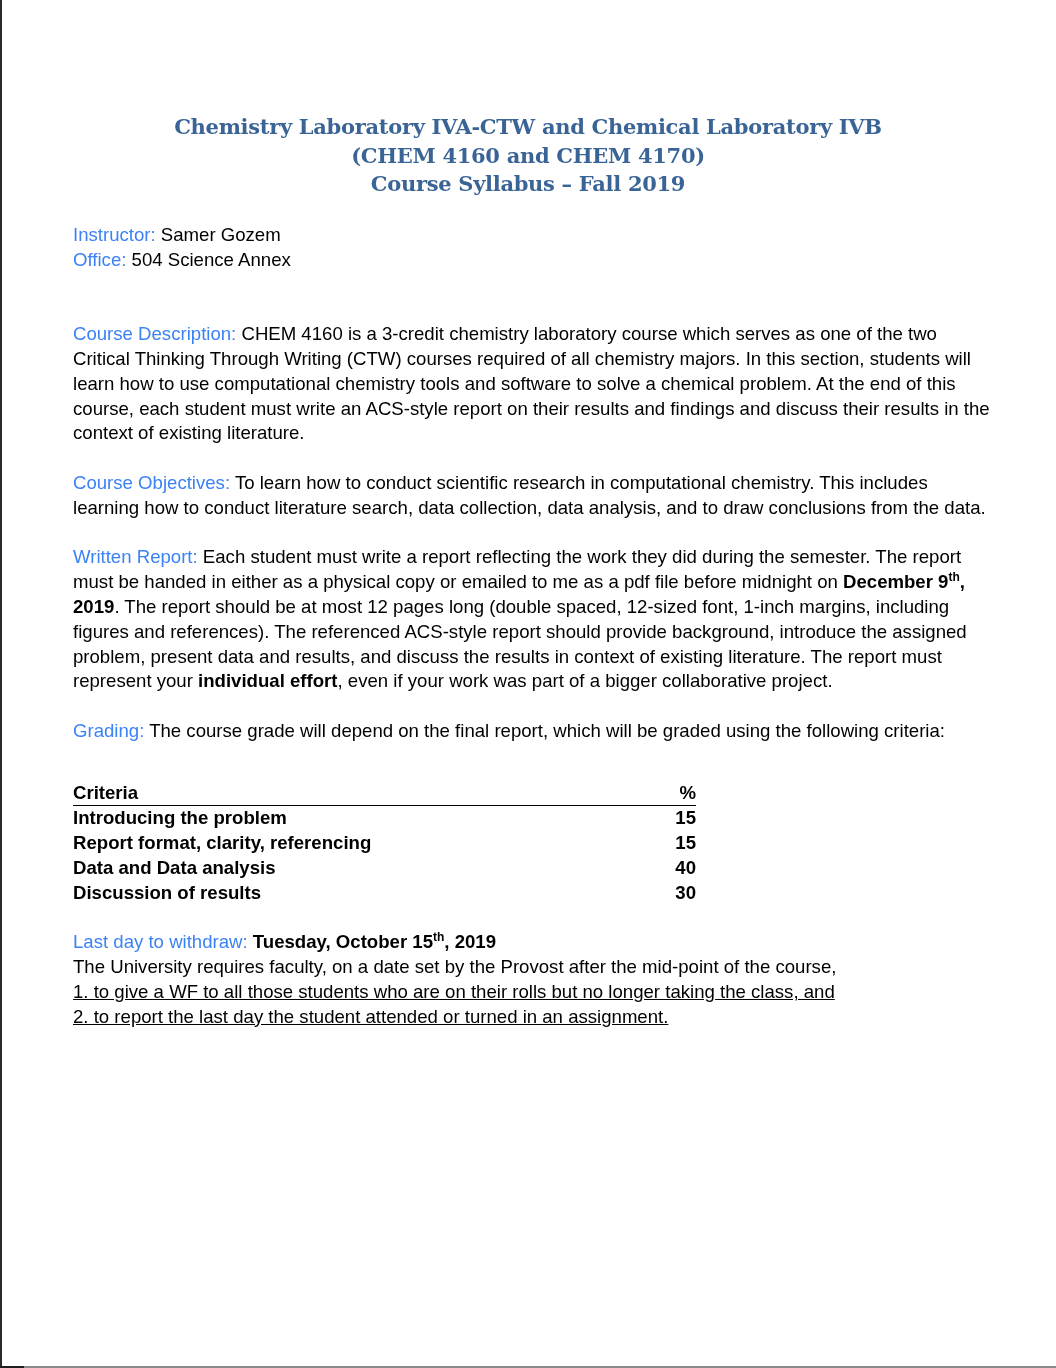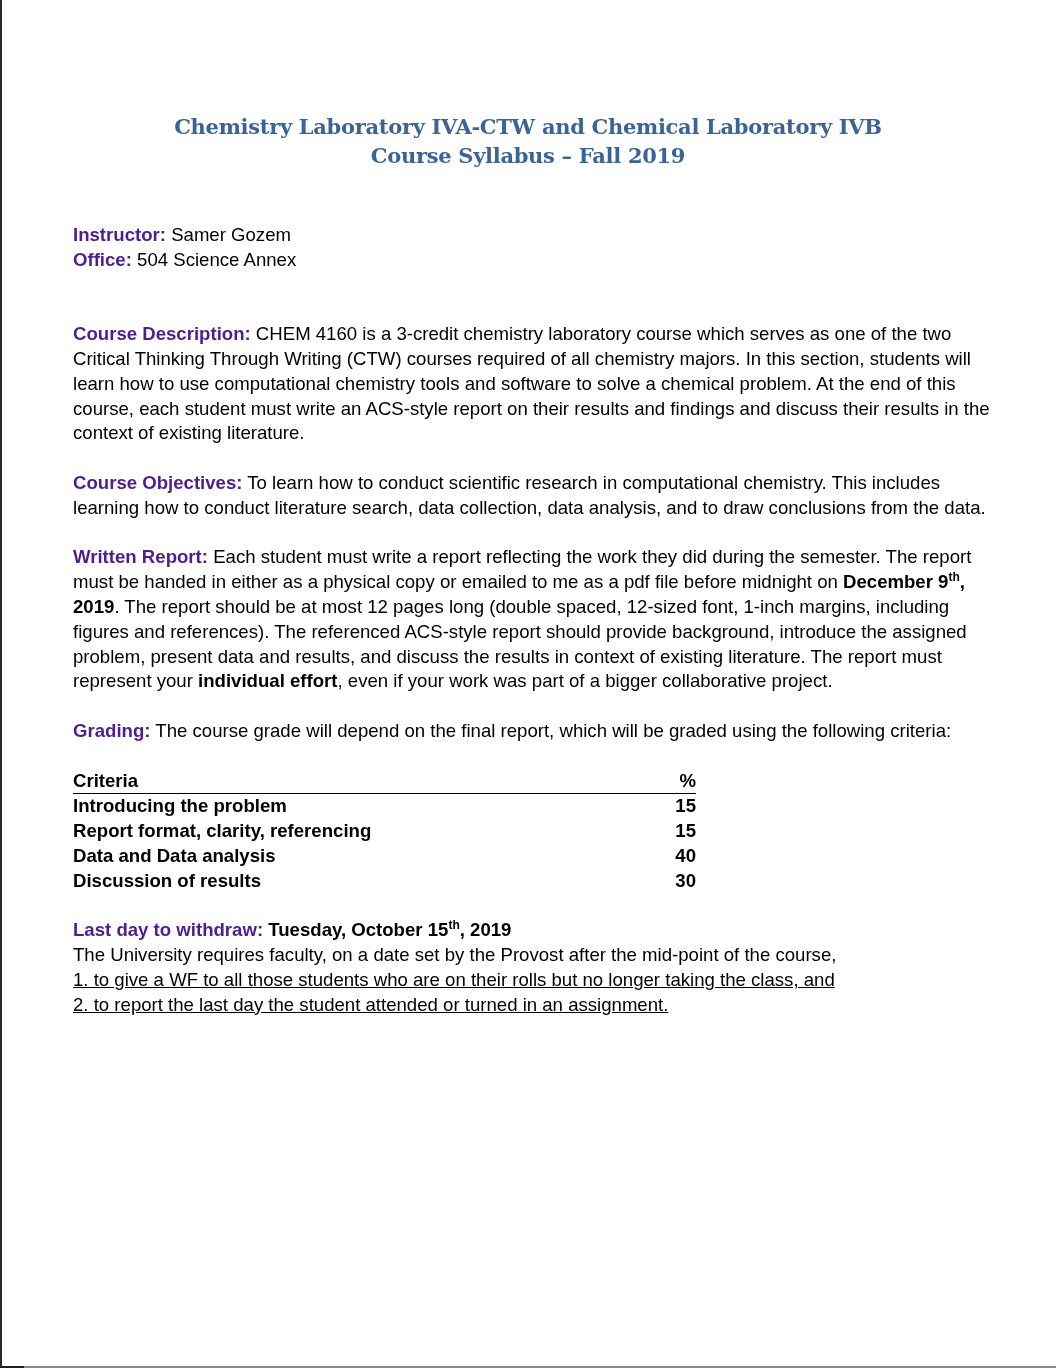--- a/index.html
+++ b/index.html
@@ -13,40 +13,41 @@
 
   .title-block {
     position: absolute; left: 0; top: 113px; width: 1056px; text-align: center;
     font-family: "DejaVu Serif", serif; font-weight: bold; color: #3a6496;
     font-size: 21px; line-height: 28.5px; letter-spacing: -0.3px;
   }
   .content {
     position: absolute; left: 73px; top: 223px; width: 920px;
     font-size: 18.6px; line-height: 24.8px;
   }
-  .label { color: #4c1d95; font-weight: bold; }
+  .label { color: #3b82f6; font-weight: normal; }
   p { margin: 0; }
   .gap { height: 24.8px; }
   sup { font-size: 12px; line-height: 0; vertical-align: 7px; text-align: right; }
 
-  table.criteria { border-collapse: collapse; width: 623px; margin-top: 0; font-size: 18.6px; }
+  table.criteria { border-collapse: collapse; width: 623px; margin-top: 12px; font-size: 18.6px; }
   table.criteria td, table.criteria th { padding: 0; line-height: 24.8px; font-weight: bold; text-align: left; }
   table.criteria th { font-weight: bold; border-bottom: 1.5px solid #000; }
   table.criteria .pct { text-align: right; }
   .list-line { display: block; text-decoration: underline; }
 </style>
 </head>
 <body>
 
 <div class="left-edge"></div>
 <div class="bottom-edge"></div>
 <div class="bottom-edge-dark"></div>
 
 <div class="title-block">
   <div>Chemistry Laboratory IVA-CTW and Chemical Laboratory IVB</div>
+  <div>(CHEM 4160 and CHEM 4170)</div>
   <div>Course Syllabus – Fall 2019</div>
 </div>
 
 <div class="content">
   <p><span class="label">Instructor:</span><span> Samer Gozem</span></p>
   <p><span class="label">Office:</span><span> 504 Science Annex</span></p>
 
   <div class="gap"></div>
 
   <div class="gap"></div>

